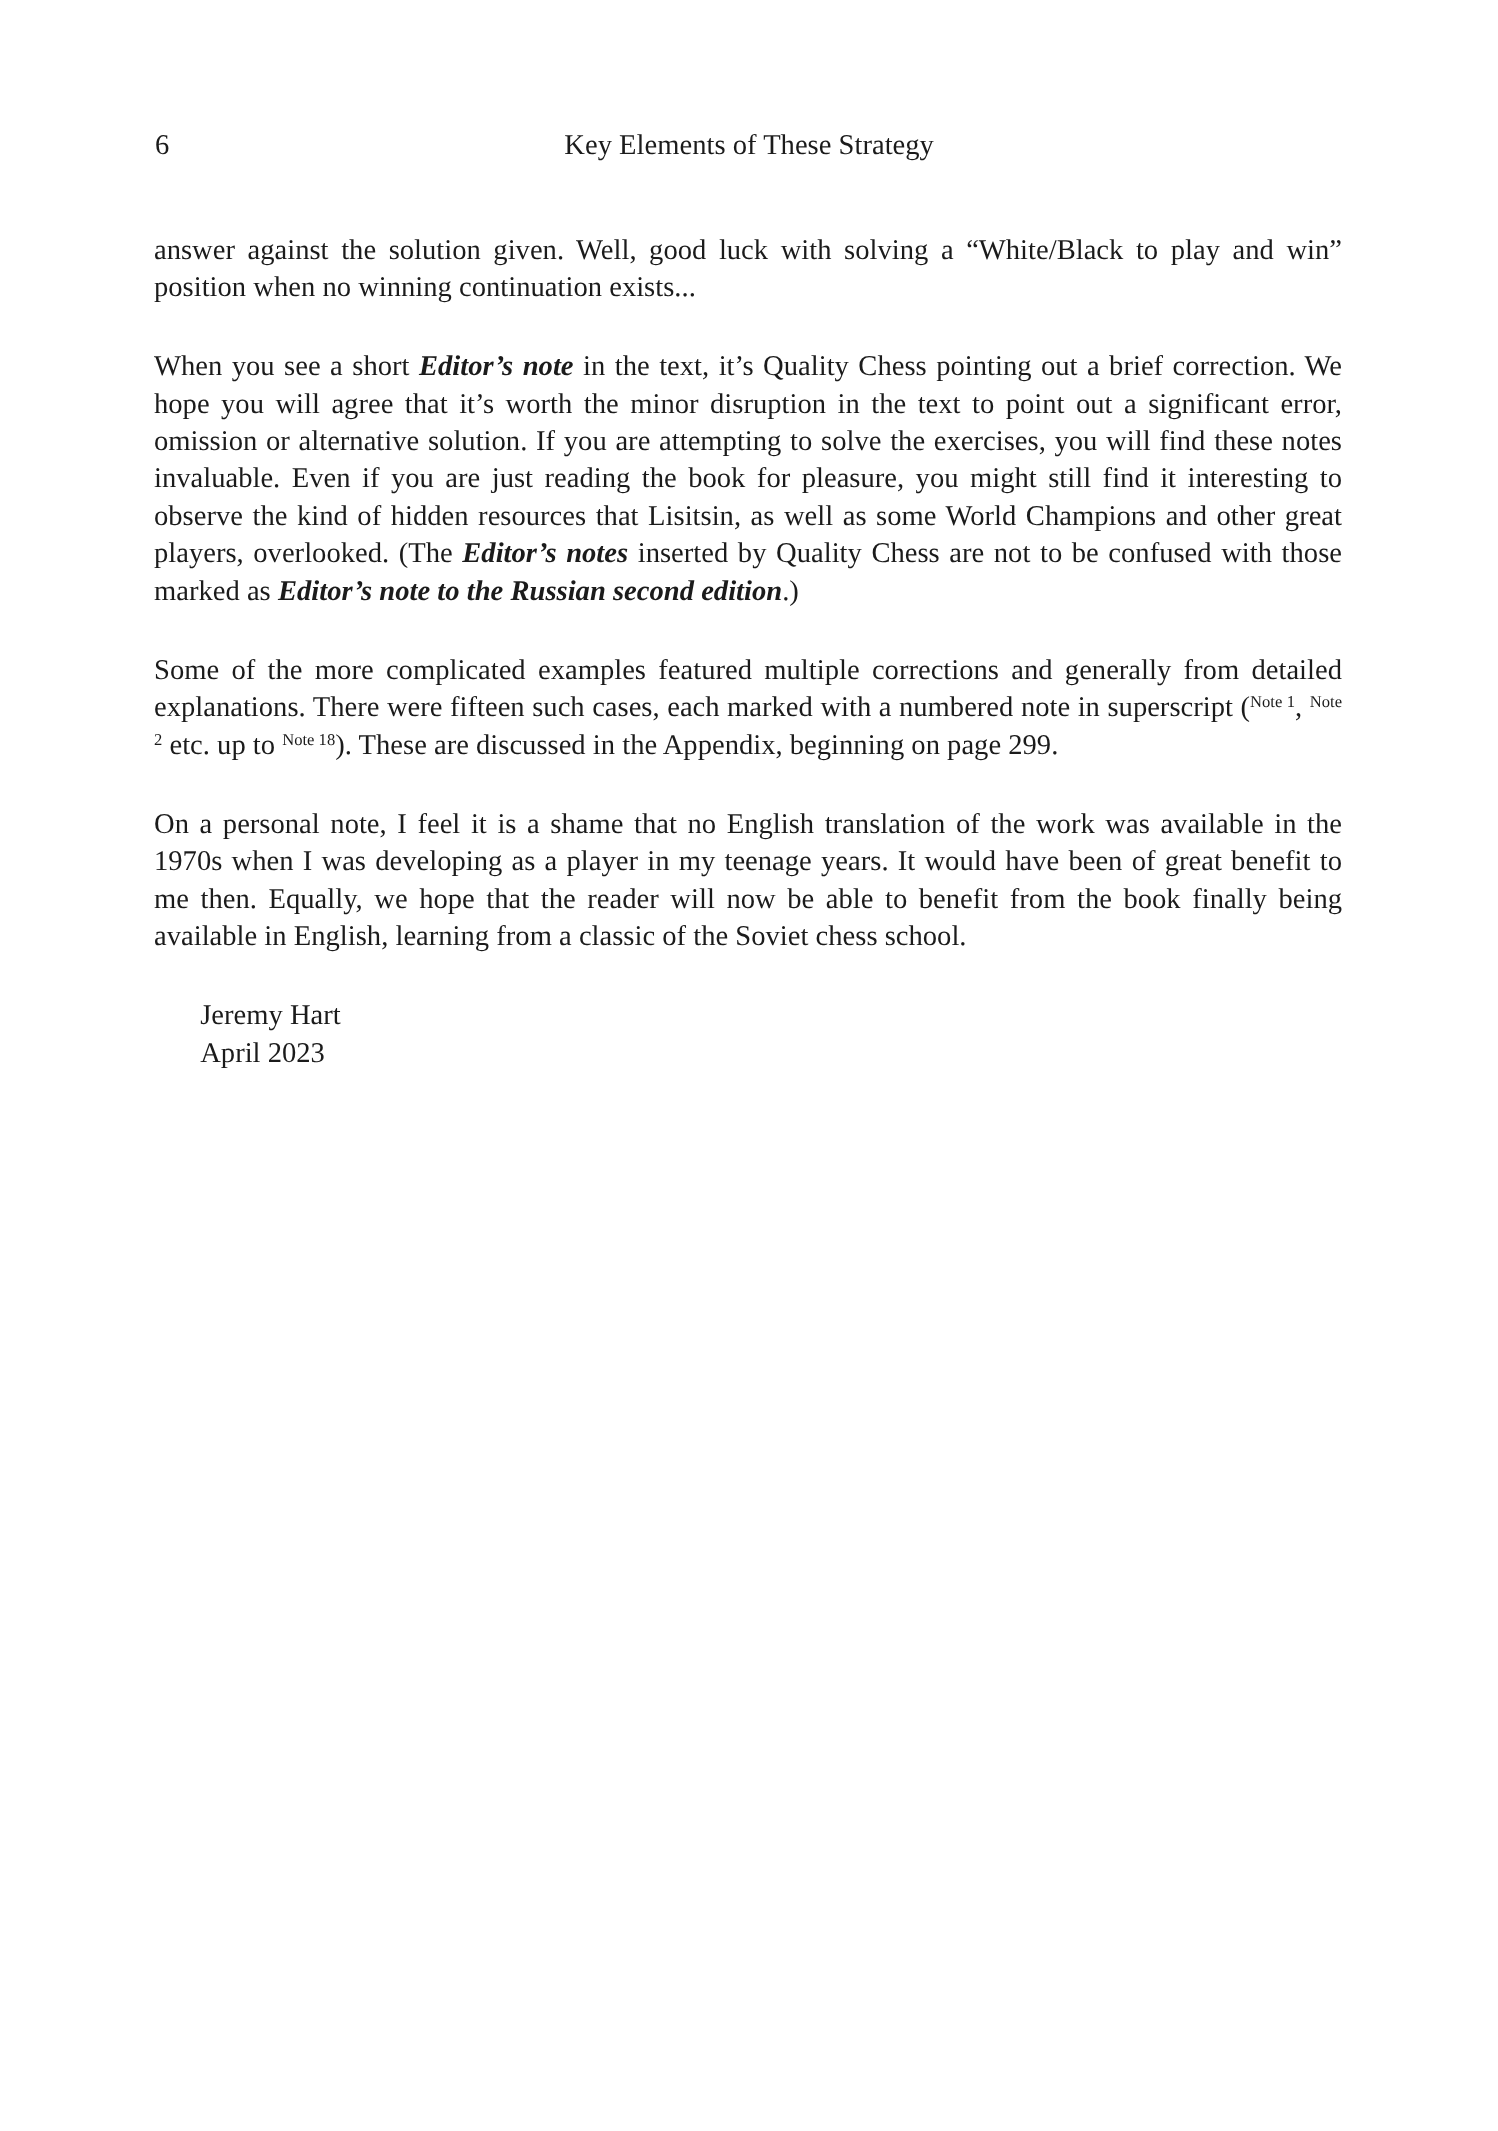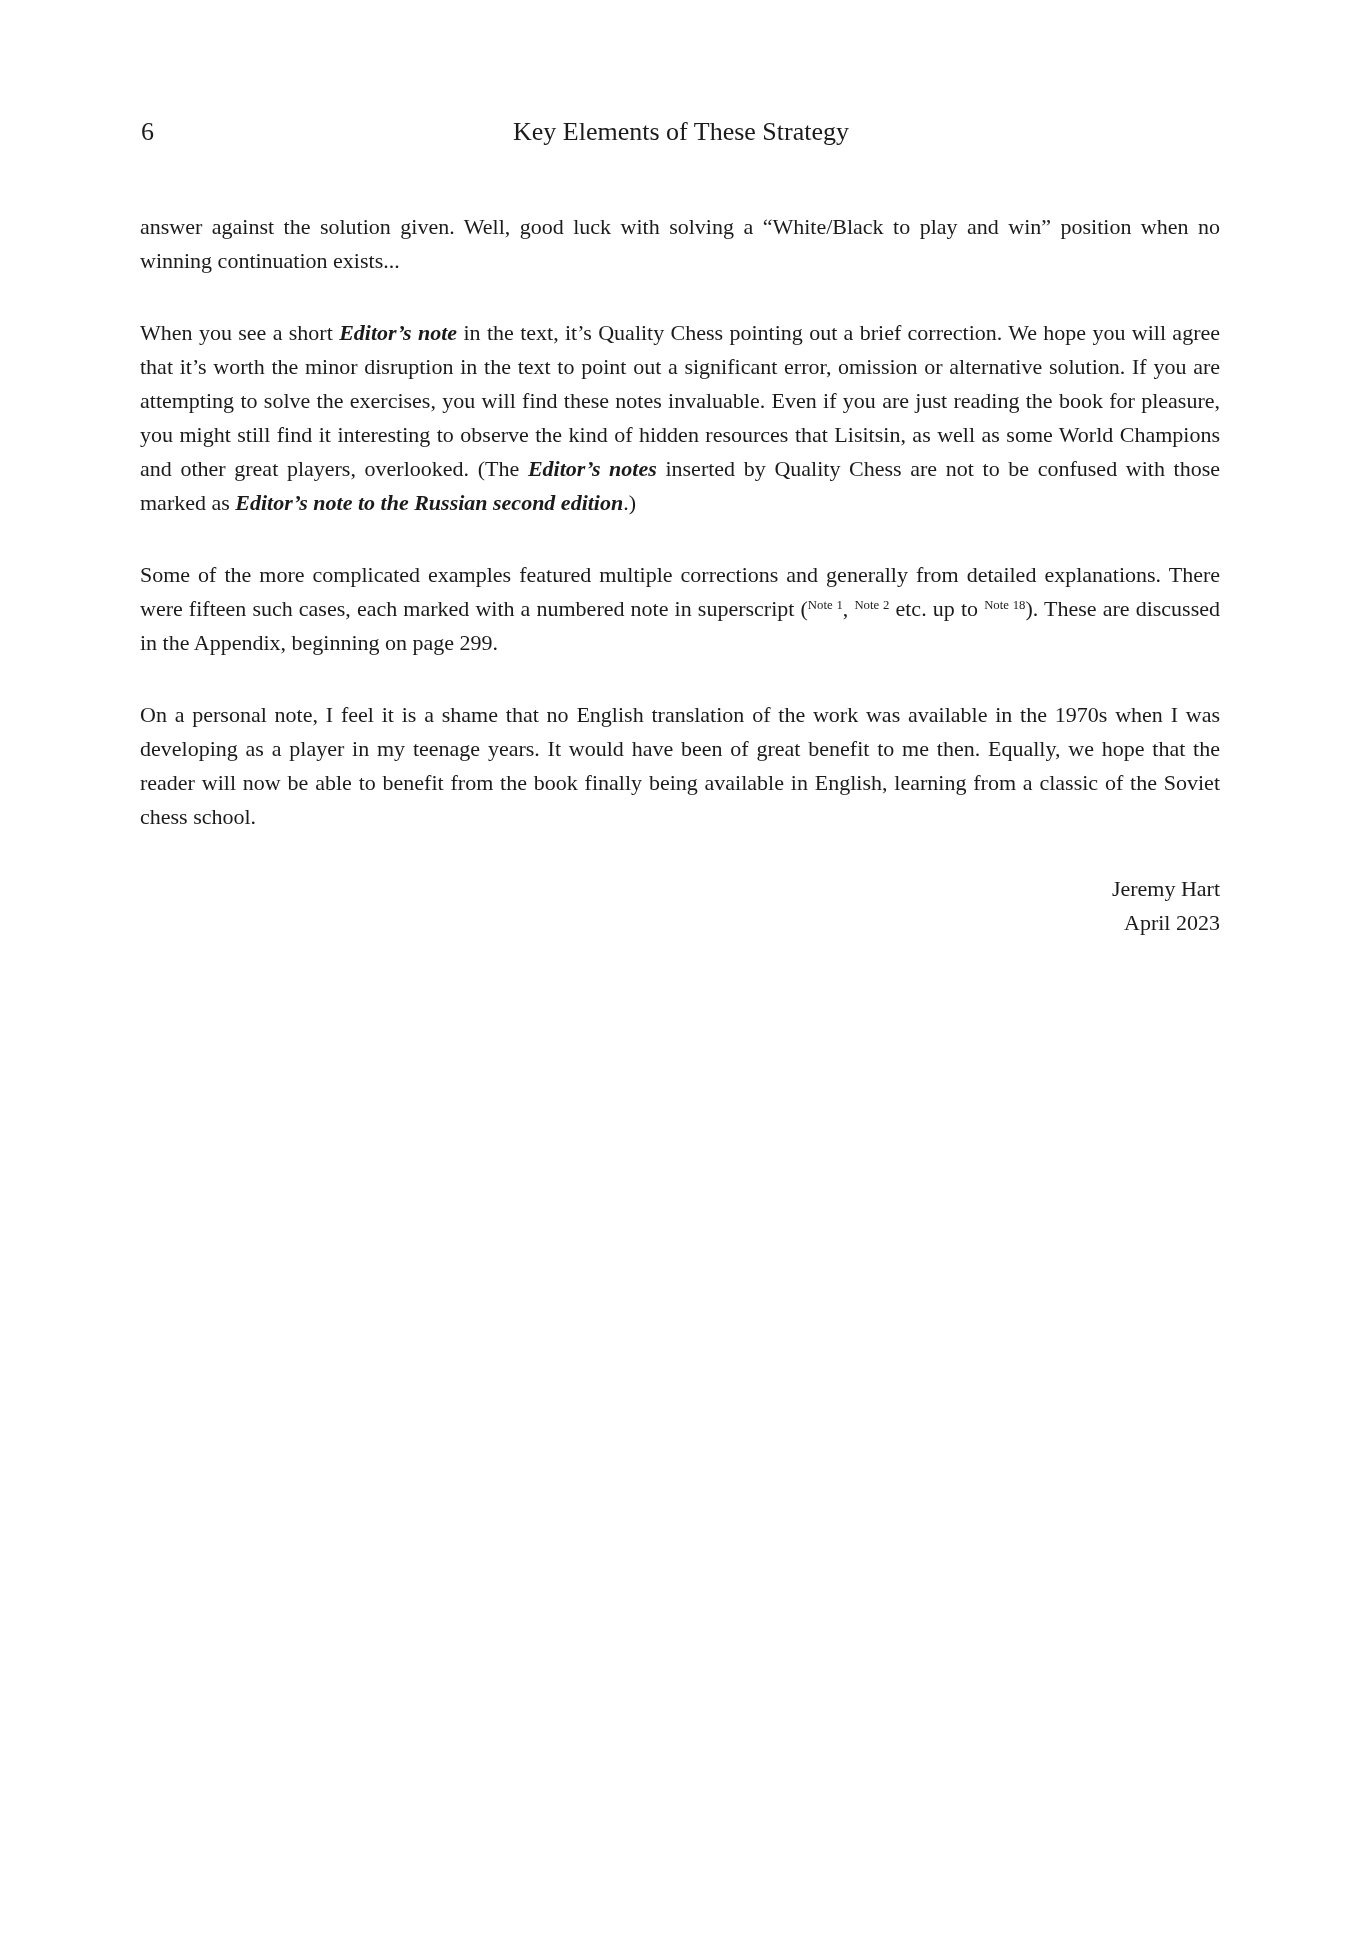--- a/index.html
+++ b/index.html
@@ -32,42 +32,43 @@
     top: 0;
   }
   .running-title {
     display: inline-block;
   }
   .page-body {
     position: absolute;
     top: 210px;
     left: 140px;
     width: 1080px;
-    font-size: 22px;
+    font-size: 26px;
     line-height: 34px;
     text-align: justify;
     text-justify: inter-word;
     hyphens: none;
   }
   .page-body p {
     margin: 0 0 38px 0;
   }
   .page-body p i {
     font-style: italic;
     font-weight: bold;
   }
   .page-body p sup {
     font-size: 0.58em;
     line-height: 0;
     vertical-align: baseline;
     position: relative;
     top: -0.52em;
   }
   .signature {
-    text-align: right;
+    text-align: left;
+    margin-left: 42px;
   }
   .signature p {
     margin: 0;
   }
 </style>
 </head>
 <body>
 
 <div class="page">
 

